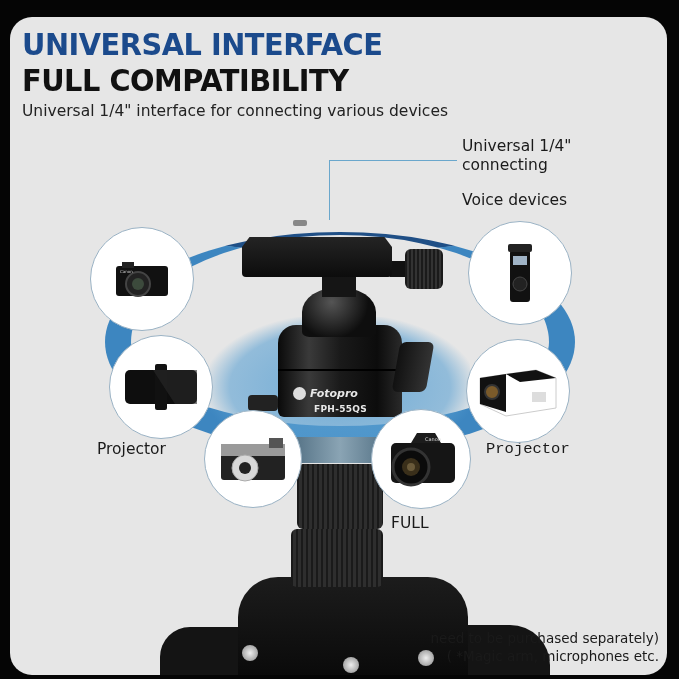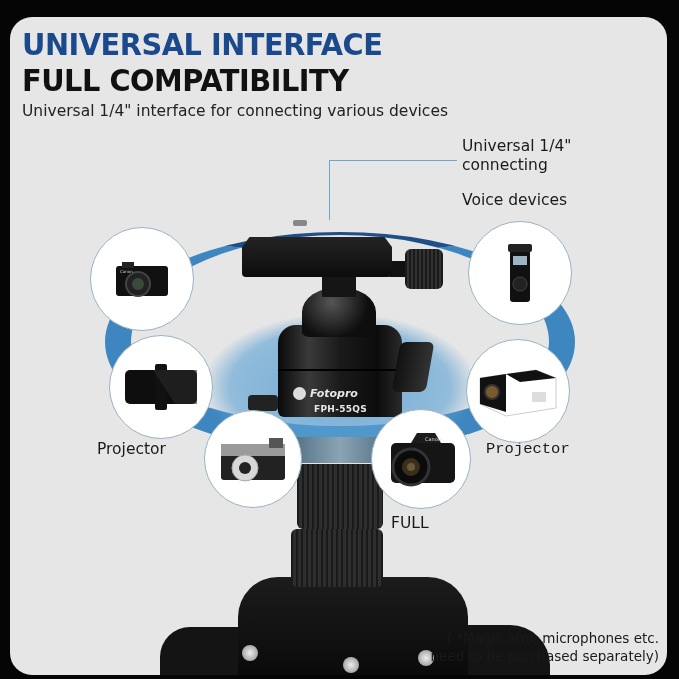--- a/index.html
+++ b/index.html
@@ -222,17 +222,17 @@
       <rect x="8" y="14" width="64" height="40" rx="5" fill="#151515"></rect>
       <polygon points="28,14 34,4 52,4 58,14" fill="#1c1c1c"></polygon>
       <circle cx="28" cy="38" r="18" fill="#0b0b0b" stroke="#333" stroke-width="3"></circle>
       <circle cx="28" cy="38" r="9" fill="#3a2f1a"></circle>
       <circle cx="28" cy="38" r="4" fill="#6a5a3a"></circle>
       <text x="42" y="12" font-size="5" fill="#ddd" font-family="DejaVu Sans, sans-serif">Canon</text>
     </svg>
   </div>
 
   <div class="note">
+    <div>need to be purchased separately)</div>
     <div>( *Magic arm, microphones etc.</div>
-    <div>need to be purchased separately)</div>
   </div>
 
 </div>
 
 </body></html>

